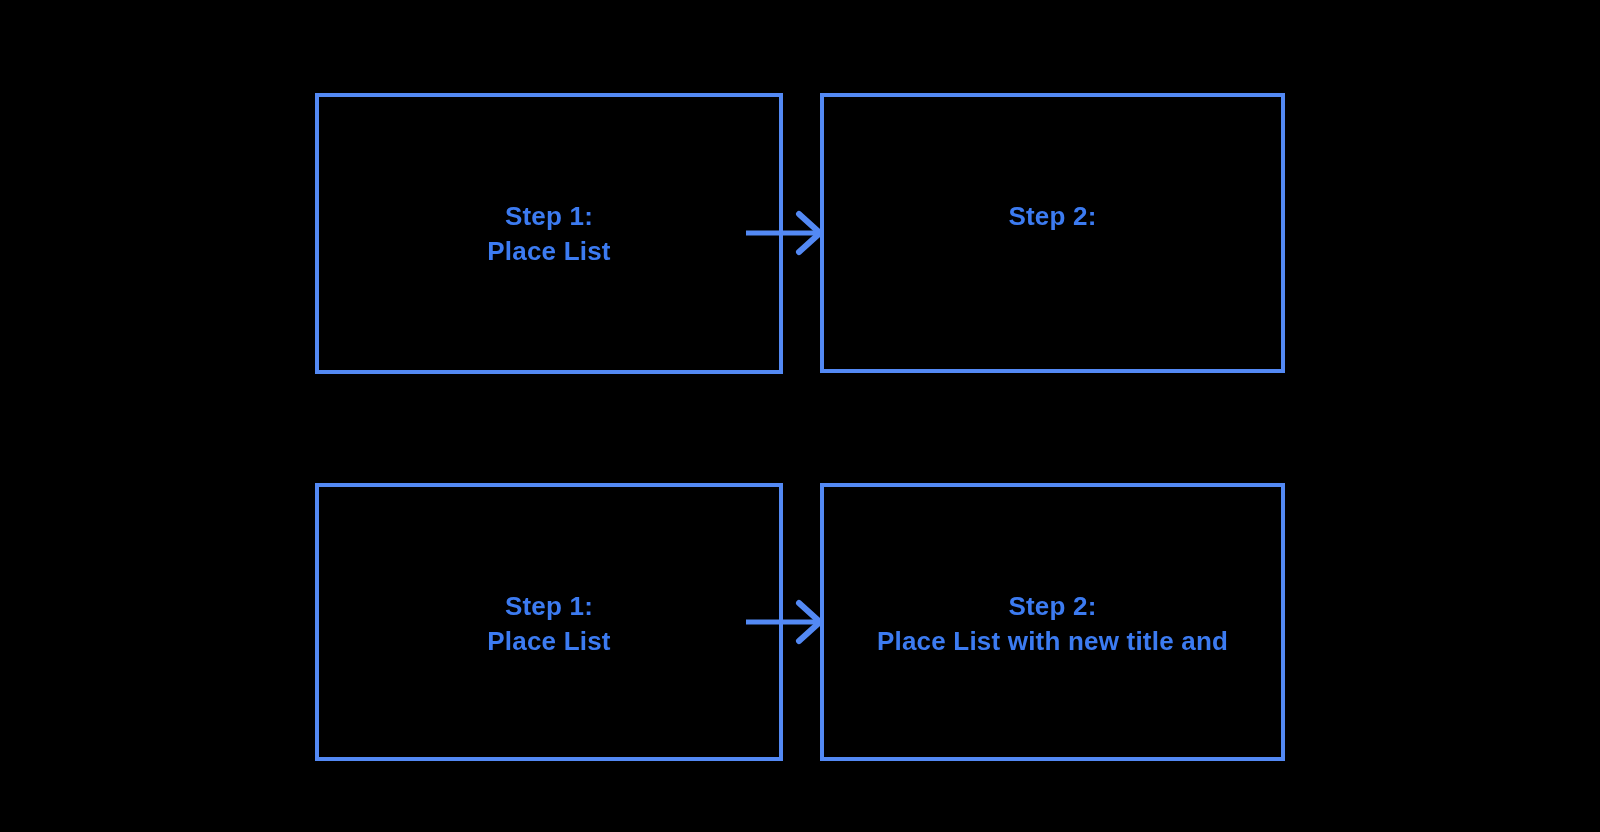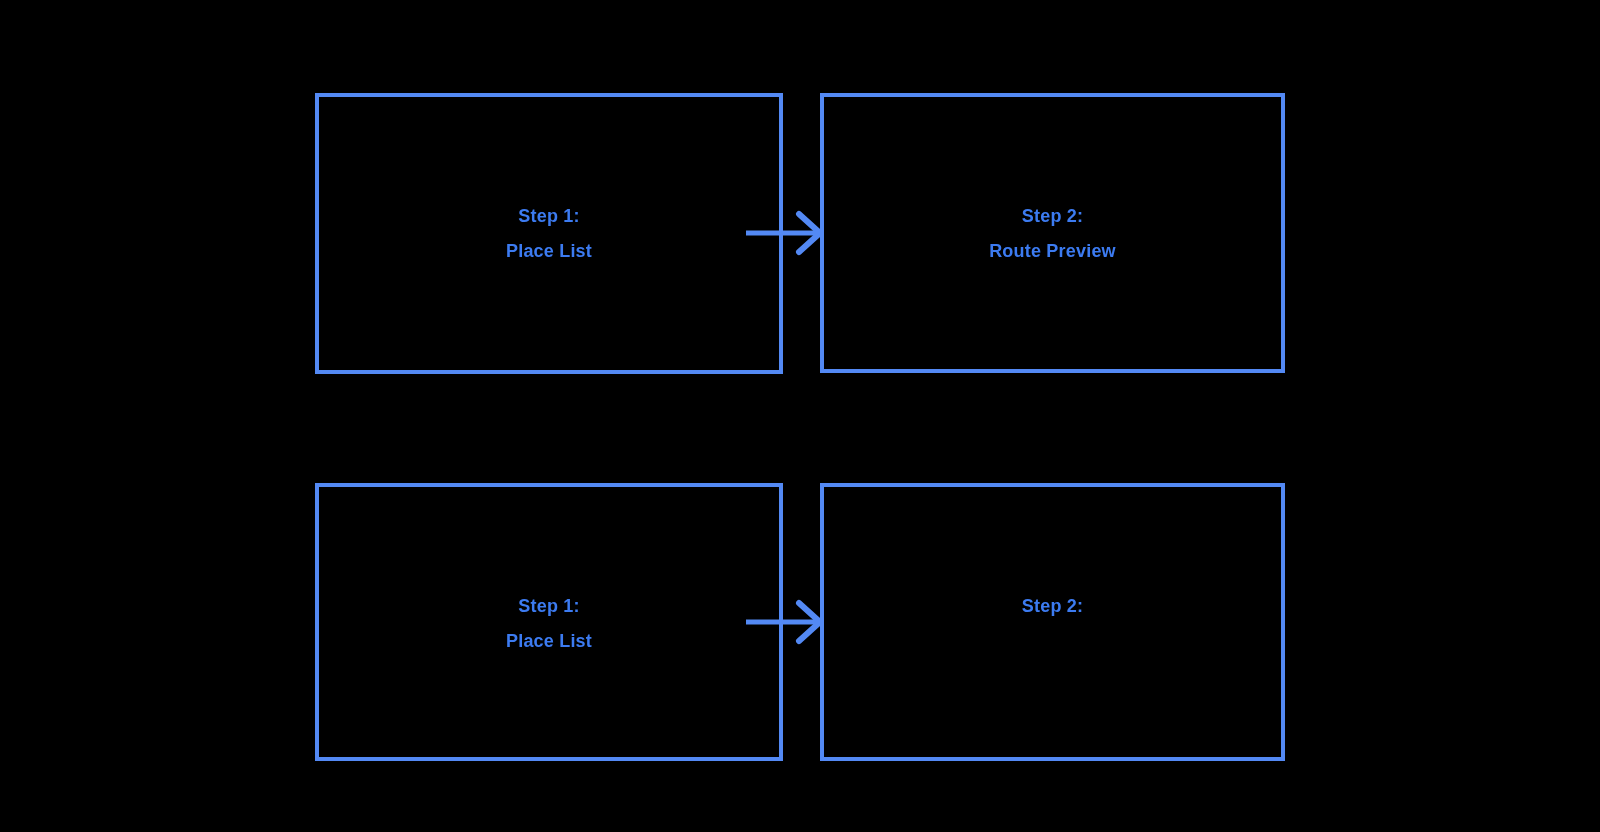--- a/index.html
+++ b/index.html
@@ -46,21 +46,21 @@
     border: 4px solid var(--box-border);
     background: transparent;
   }
   .box-text {
     position: absolute;
     top: 102px;
     left: 0;
     right: 0;
     text-align: center;
     color: var(--box-text);
-    font-size: 18px;
+    font-size: 26px;
     line-height: 35px;
     font-weight: 600;
     letter-spacing: 0.2px;
   }
   .line { white-space: nowrap; }
   .line:empty { display: none; }
 </style>
 </head>
 <body>
 
@@ -81,32 +81,32 @@
     <div class="box-text">
       <div class="line">Step 1:</div>
       <div class="line">Place List</div>
 
     </div>
   </div>
 
   <div class="box" style="left:820px; top:93px; width:465px; height:280px">
     <div class="box-text">
       <div class="line">Step 2:</div>
-      <div class="line">Route Preview</div>
 
     </div>
   </div>
 
   <div class="box" style="left:315px; top:483px; width:468px; height:278px">
     <div class="box-text">
       <div class="line">Step 1:</div>
       <div class="line">Place List</div>
 
     </div>
   </div>
 
   <div class="box" style="left:820px; top:483px; width:465px; height:278px">
     <div class="box-text">
       <div class="line">Step 2:</div>
+      <div class="line">Place List with new title and</div>
     </div>
   </div>
 
 </div>
 
 </body></html>

